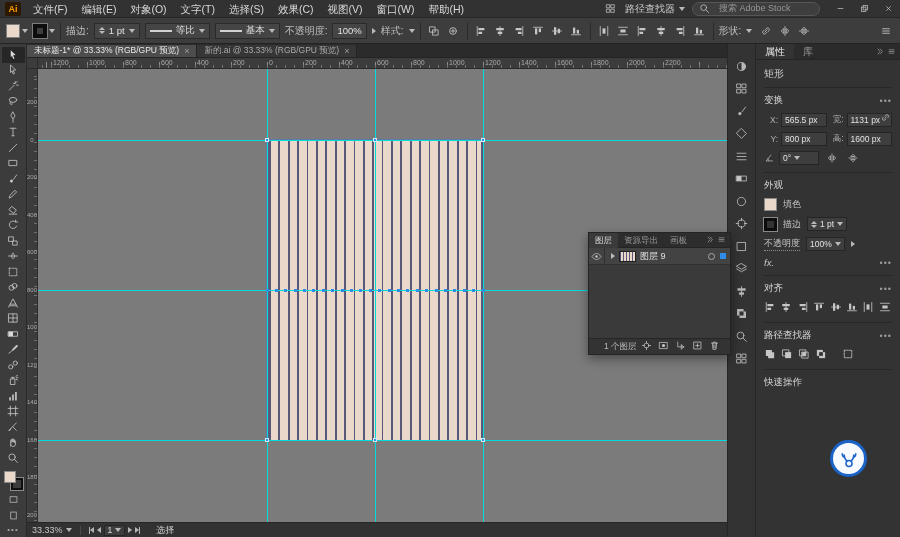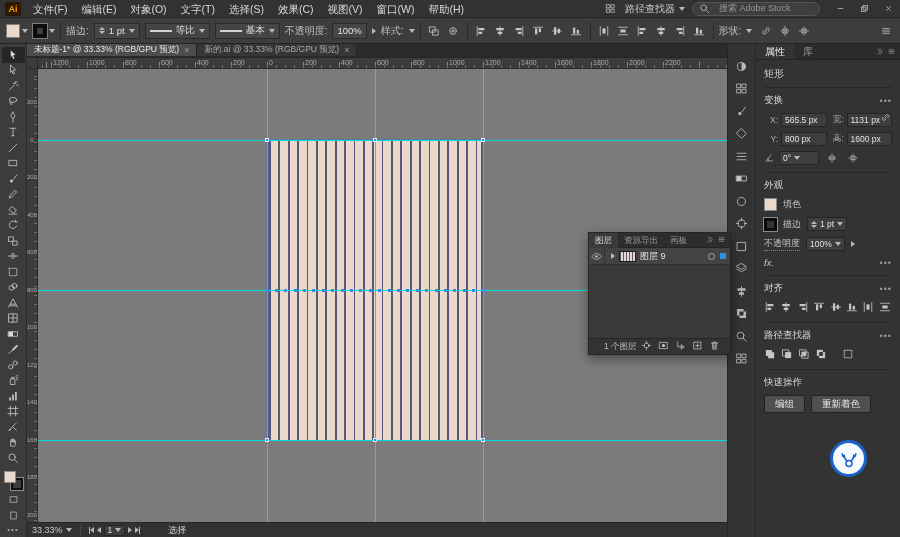--- a/index.html
+++ b/index.html
@@ -51,21 +51,21 @@
 .tool svg{width:12px;height:12px}
 .tb-swatches{position:relative;width:19px;height:19px;margin-top:5px}
 .tb-sw-back{position:absolute;right:0;bottom:0;width:12px;height:12px;border:2px solid #0f0f0f;outline:1px solid #8a8a8a;background:#3c3c3c}
 .tb-sw-front{position:absolute;left:0;top:0;width:12px;height:12px;border:1px solid #8a8a8a;background:#ead9cb}
 .tb-extra{width:23px;height:13px;display:flex;align-items:center;justify-content:center;margin-top:3px}
 .tb-extra svg{width:11px;height:11px}
 .tb-dots{color:#a5a5a5;font-size:8px;letter-spacing:1px;margin-top:3px}
 
 
 .center{flex:1;display:flex;flex-direction:column;min-width:0}
-.tabbar{height:14px;background:#2b2b2b;border-bottom:1px solid #242424;display:flex;align-items:flex-start}
+.tabbar{height:14px;background:#2b2b2b;border-bottom:1px solid #242424;display:flex;align-items:center}
 .doctab{display:flex;align-items:center;gap:5px;padding:0 7px;font-size:8.5px;color:#a9a9a9;background:#363636;border-right:1px solid #242424;white-space:nowrap}
 .doctab.active{background:#4d4d4d;color:#e9e9e9}
 .tab-close{font-size:9px;color:#9d9d9d}
 
 .canvas-outer{flex:1;position:relative;background:#7b7b7b;overflow:hidden}
 .ruler-corner{position:absolute;top:0;left:0;width:11px;height:11px;background:#3c3c3c;border-right:1px solid #2a2a2a;border-bottom:1px solid #2a2a2a;z-index:8}
 .hruler{position:absolute;top:0;left:11px;right:0;height:11px;background-color:#3c3c3c;border-bottom:1px solid #2a2a2a;z-index:7;
   background-image:repeating-linear-gradient(90deg,#717171 0 1px,transparent 1px 9px),repeating-linear-gradient(90deg,#8d8d8d 0 1px,transparent 1px 36px);
   background-size:100% 3px,100% 6px;background-repeat:repeat-x;background-position:4px bottom,13px bottom}
 .hlabel{position:absolute;top:1px;font-size:7px;line-height:8px;color:#aaa;transform:translateX(2px);white-space:nowrap}
@@ -146,21 +146,21 @@
 
 .statusbar{height:15px;background:#323232;border-top:1px solid #262626;display:flex;align-items:center;gap:4px;padding:0 5px;font-size:9px;color:#c6c6c6}
 .sb-zoom{display:flex;align-items:center;gap:3px}
 .sb-sep{width:1px;height:9px;background:#4a4a4a;margin:0 4px}
 .sb-nav{display:flex;align-items:center;gap:3px}
 .sb-arrow{display:flex;align-items:center}
 .tri-l{width:0;height:0;border-top:3px solid transparent;border-bottom:3px solid transparent;border-right:4px solid #b5b5b5}
 .tri-r{width:0;height:0;border-top:3px solid transparent;border-bottom:3px solid transparent;border-left:4px solid #b5b5b5}
 .bar{width:1px;height:7px;background:#b5b5b5}
 .sb-field{background:#3e3e3e;border:1px solid #262626;height:11px;padding:0 3px;display:flex;align-items:center;gap:3px;font-size:8.5px;color:#ddd}
-.sb-tool{margin-left:24px;color:#cfcfcf}
+.sb-tool{margin-left:12px;color:#cfcfcf}
 
 
 .watermark{position:absolute;left:830px;top:440px;width:37px;height:37px;border-radius:50%;background:#f7faff;border:3px solid #1b63c6;z-index:45;display:flex;align-items:center;justify-content:center}
 .watermark svg{width:24px;height:24px}
 </style>
 </head>
 <body>
 
 <div id="app">
 
@@ -961,24 +961,20 @@
                   <rect x="3" y="3" width="10" height="10" stroke-dasharray="2 1.4"></rect>
                 </svg>
               </span>
             </div>
         </div>
 
         <div class="rp-section" style="border-bottom:none">
           <div class="rp-head">
             <span>快速操作</span>
           </div>
-          <div class="qa-row">
-            <span class="qa-btn">编组</span>
-            <span class="qa-btn">重新着色</span>
-          </div>
         </div>
       </div>
     </div>
   </div>
 
   <div class="layers-panel">
     <div class="lp-tabs">
       <div class="lp-tab active">图层</div>
       <div class="lp-tab">资源导出</div>
       <div class="lp-tab">画板</div>

